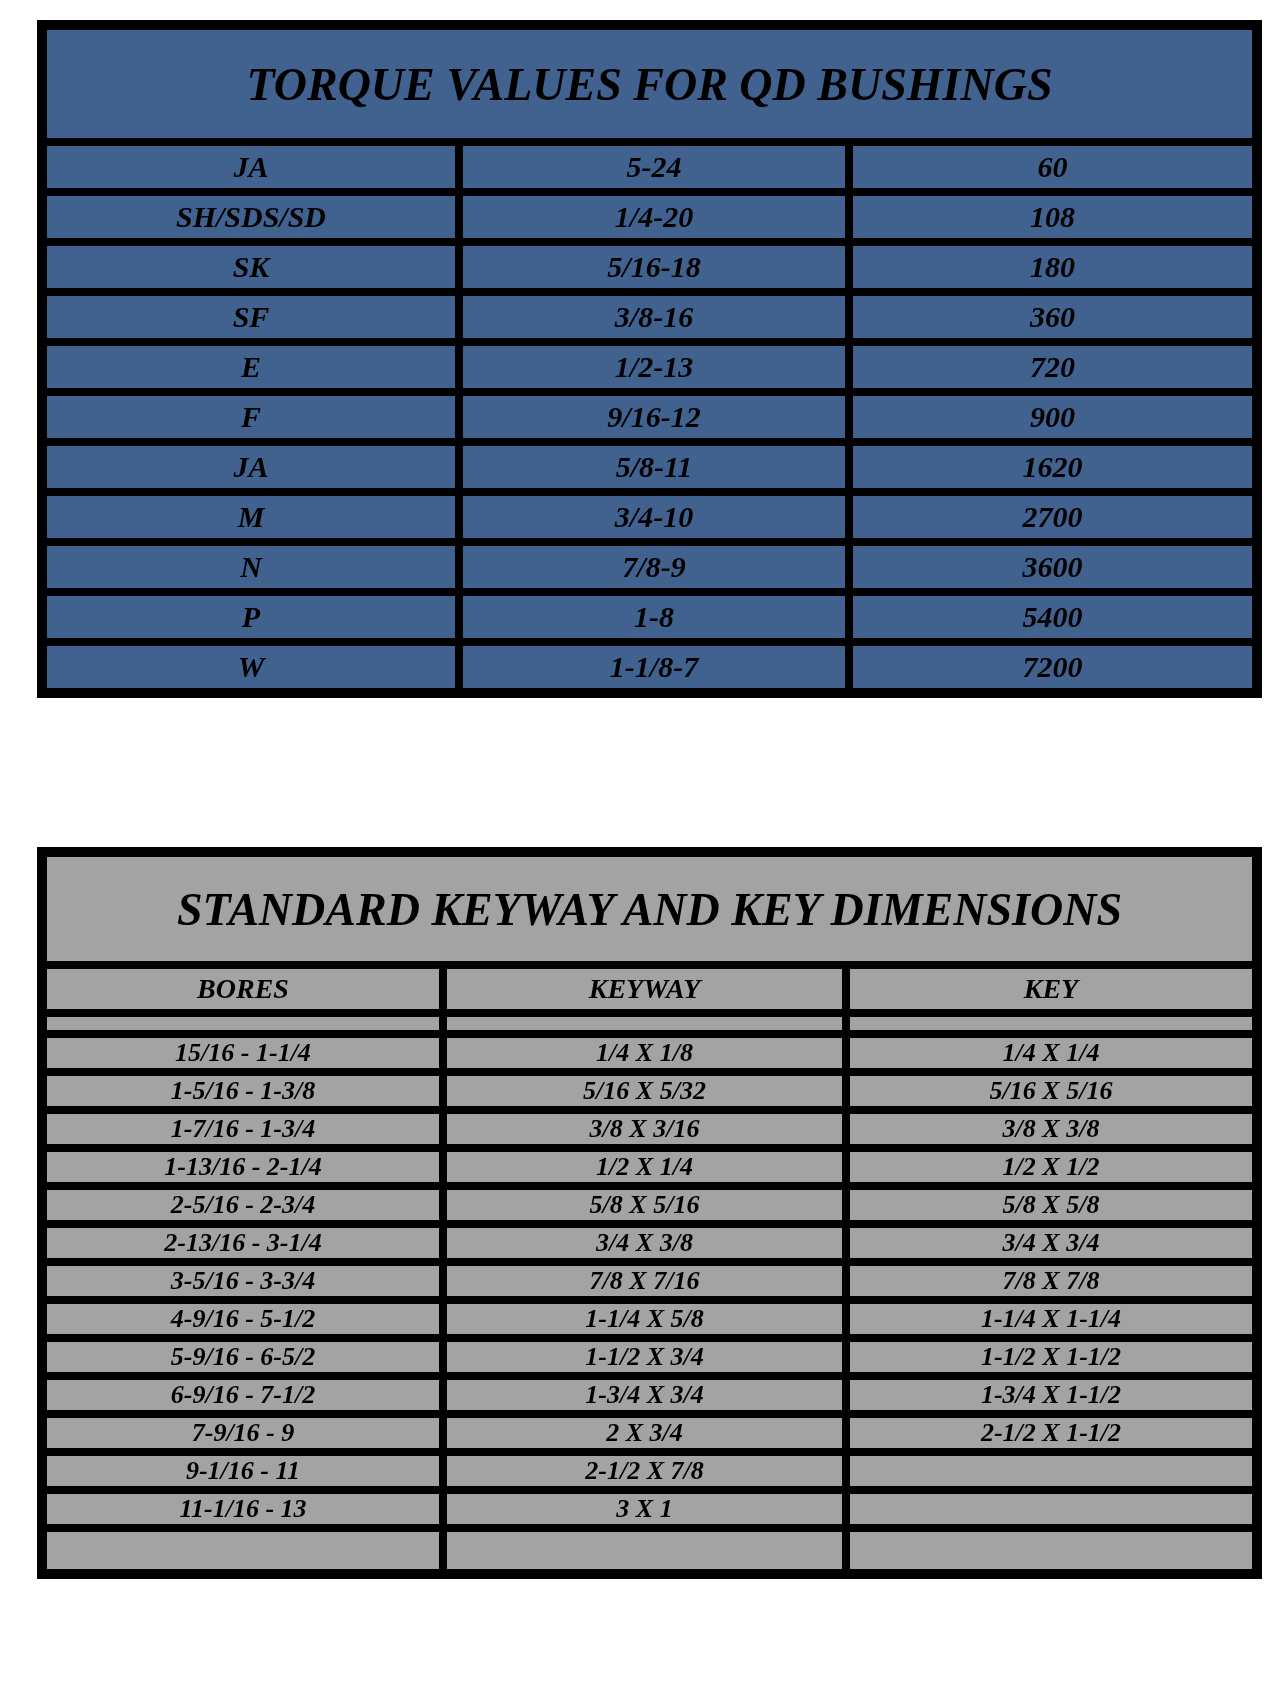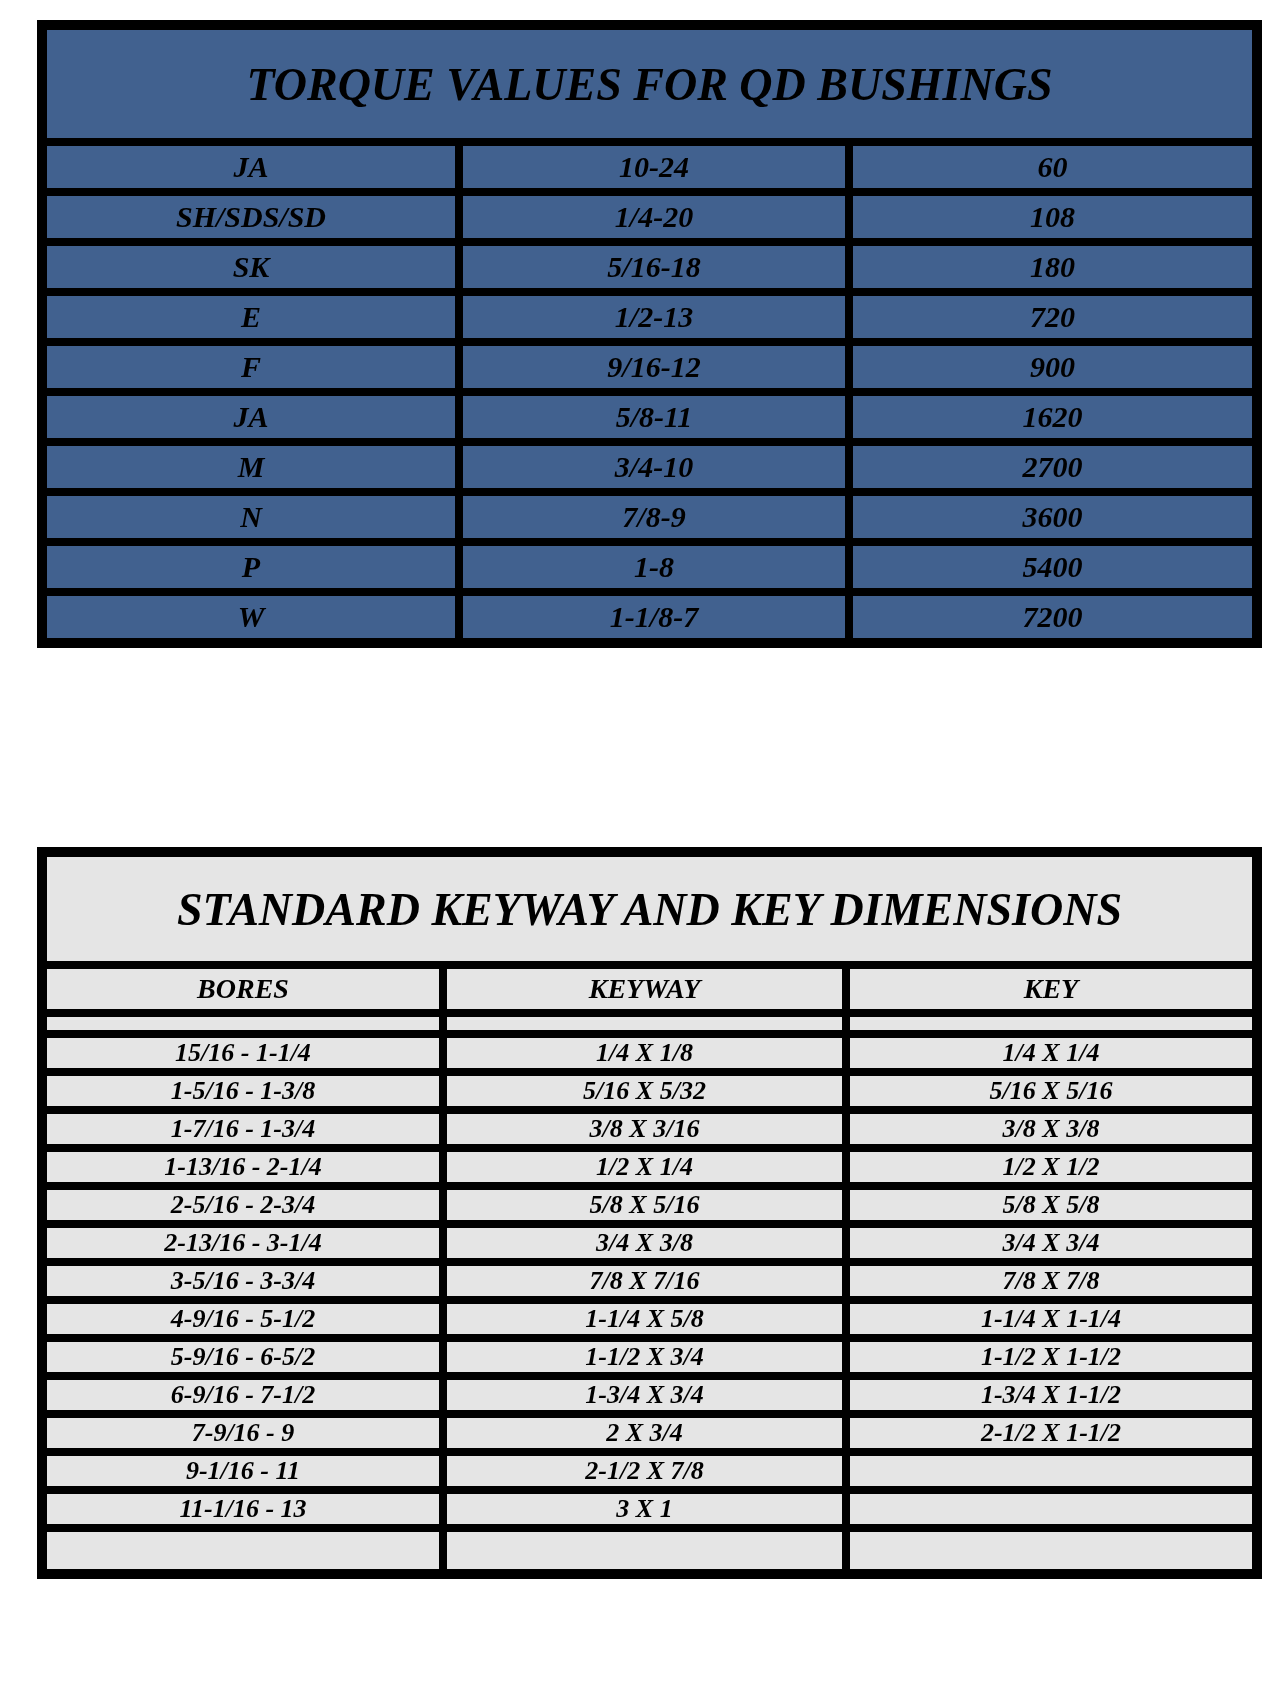--- a/index.html
+++ b/index.html
@@ -31,21 +31,21 @@
   
   #torque-table { left: 37px; top: 20px; width: 1215px; }
   #torque-table td { background: #41618F; }
   #torque-table col.c1 { width: 417px; }
   #torque-table col.c2 { width: 390px; }
   #torque-table col.c3 { width: 408px; }
   #torque-table td.title-cell { height: 108px; font-size: 46px; font-family: Liberation Serif, serif; }
   #torque-table td.data-cell  { height: 42px;  font-size: 30px; }
   
   #keyway-table { left: 37px; top: 847px; width: 1215px; }
-  #keyway-table td { background: #e5e5e5; }
+  #keyway-table td { background: #a3a3a3; }
   #keyway-table col.c1 { width: 401px; }
   #keyway-table col.c2 { width: 403px; }
   #keyway-table col.c3 { width: 411px; }
   #keyway-table td.title-cell  { height: 104px; font-size: 46px; }
   #keyway-table td.header-cell { height: 40px;  font-size: 28px; }
   #keyway-table td.spacer-cell { height: 13px; }
   #keyway-table td.data-cell   { height: 30px;  font-size: 26px; }
   #keyway-table td.empty-last  { height: 37px; }
 </style>
 </head>
@@ -58,32 +58,37 @@
         <col class="c1">
         <col class="c2">
         <col class="c3">
       </colgroup>
     <tbody>
       <tr>
         <td class="title-cell" colspan="3">TORQUE VALUES FOR QD BUSHINGS</td>
       </tr>
       <tr>
         <td class="data-cell">JA</td>
-        <td class="data-cell">10-24</td>
+        <td class="data-cell">5-24</td>
         <td class="data-cell">60</td>
       </tr>
       <tr>
         <td class="data-cell">SH/SDS/SD</td>
         <td class="data-cell">1/4-20</td>
         <td class="data-cell">108</td>
       </tr>
       <tr>
         <td class="data-cell">SK</td>
         <td class="data-cell">5/16-18</td>
         <td class="data-cell">180</td>
+      </tr>
+      <tr>
+        <td class="data-cell">SF</td>
+        <td class="data-cell">3/8-16</td>
+        <td class="data-cell">360</td>
       </tr>
       <tr>
         <td class="data-cell">E</td>
         <td class="data-cell">1/2-13</td>
         <td class="data-cell">720</td>
       </tr>
       <tr>
         <td class="data-cell">F</td>
         <td class="data-cell">9/16-12</td>
         <td class="data-cell">900</td>

